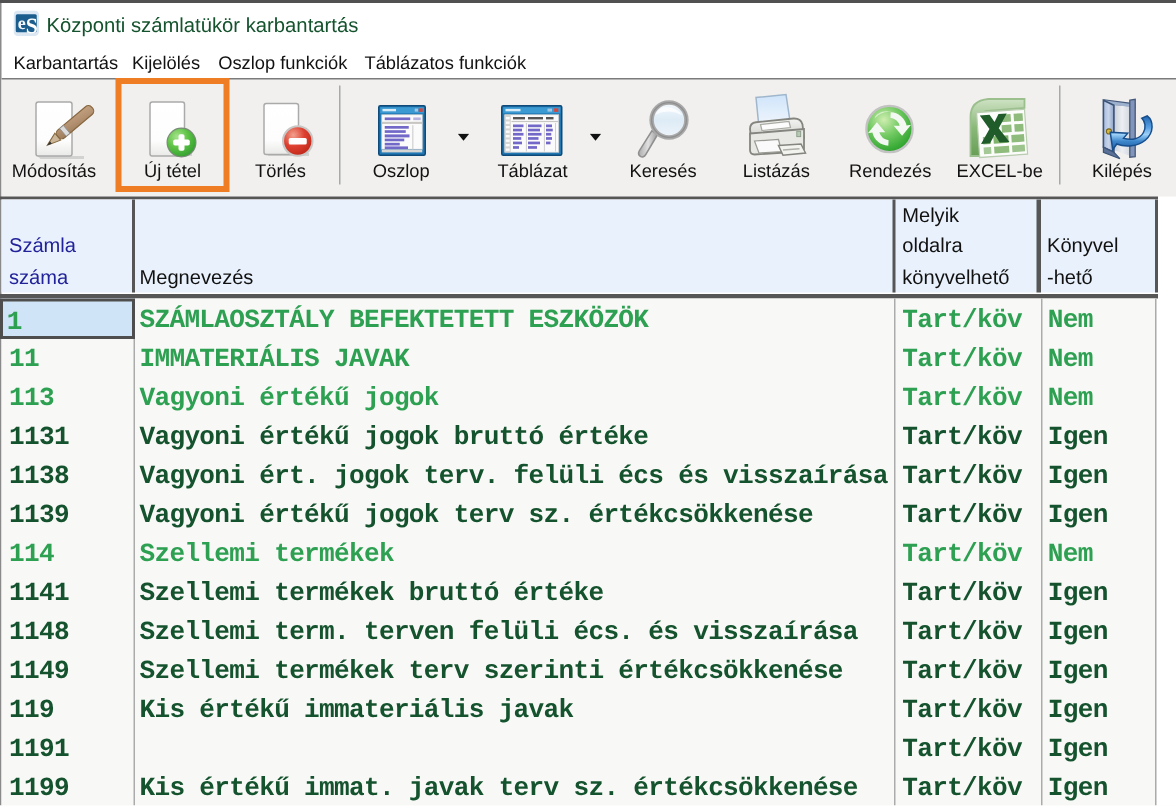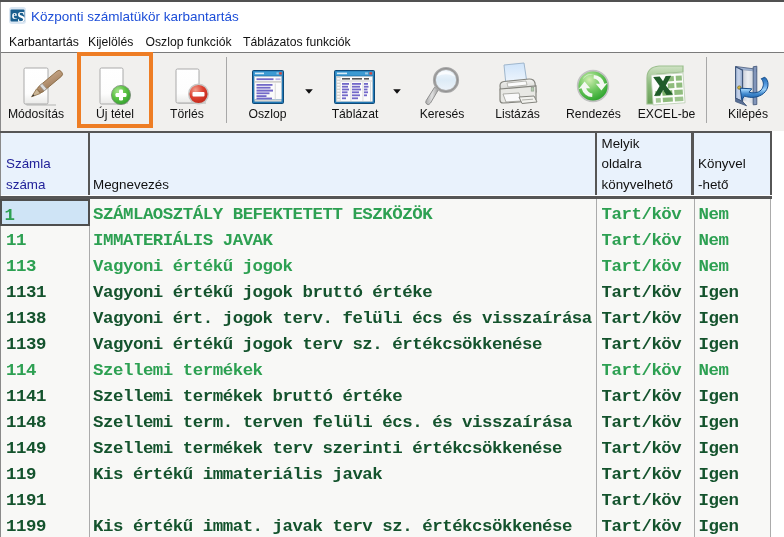--- a/index.html
+++ b/index.html
@@ -1,21 +1,21 @@
 <!DOCTYPE html>
 <html><head>
 <meta charset="utf-8">
 <style>
   * { margin:0; padding:0; box-sizing:border-box; }
   html,body { width:784px; height:537px; background:#fff; overflow:hidden; }
   body { font-family:"Liberation Sans", sans-serif; position:relative; }
   .abs { position:absolute; }
   #topborder { left:0; top:0; width:784px; height:2px; background:#515151; }
   #leftborder { left:0; top:2px; width:1px; height:535px; background:#8a8a8a; }
-  #title { left:31px; top:9px; font-size:13.5px; color:#1d4ed8; }
+  #title { left:31px; top:9px; font-size:13.5px; color:#14532d; }
   .mi { position:absolute; top:34.5px; font-size:12.2px; color:#121212; }
   #toolbar { left:1px; top:52px; width:783px; height:79px; background:#f1f0ee; border-top:1px solid #7b7b7b; }
   .tlabel { position:absolute; top:107px; width:120px; text-align:center; font-size:12.2px; color:#121212; }
   .sep { position:absolute; top:57px; width:1px; height:66px; background:#a8a8a8; }
   #orangebox { left:76.5px; top:52px; width:76.5px; height:76px; border:4.7px solid #ee7d24; z-index:5; }
   
   #headertop { left:0px; top:130.7px; width:772px; height:2.1px; background:#565656; }
   #header { left:1px; top:132.8px; width:771px; height:62.7px; background:#e9f2fc; }
   .hbar { position:absolute; top:0; height:62.7px; width:2.2px; background:#565656; }
   .htext { position:absolute; font-size:13.4px; color:#111; line-height:20.8px; }

